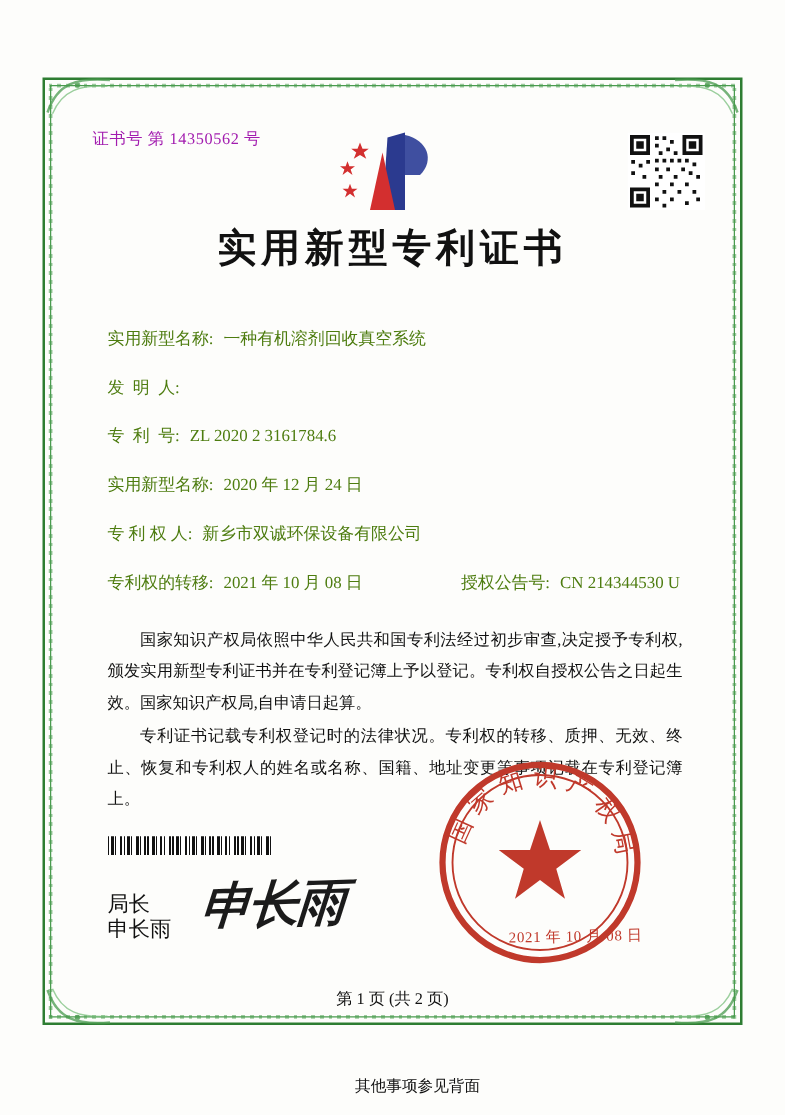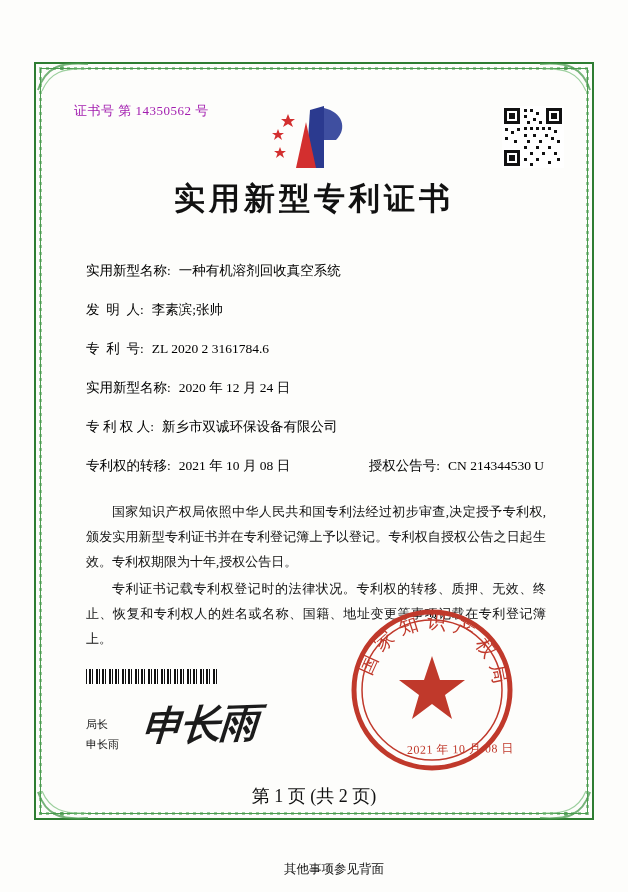--- a/index.html
+++ b/index.html
@@ -112,21 +112,21 @@
   .fields {
     margin-top: 42px;
     padding-left: 26px;
     padding-right: 10px;
   }
   .field-row {
     display: flex;
     align-items: baseline;
     font-size: 13.5px;
     margin-bottom: 21px;
-    color: #000000;
+    color: #4d7c0f;
   }
   .field-label {
     white-space: pre;
     flex: 0 0 auto;
   }
   .field-value {
     margin-left: 8px;
     flex: 1 1 auto;
   }
   .field-row.split .field-value {
@@ -169,21 +169,21 @@
   }
 
   .signature-block {
     position: absolute;
     left: 26px;
     bottom: 48px;
     display: flex;
     align-items: flex-start;
   }
   .sig-label {
-    font-size: 11px;
+    font-size: 17px;
     line-height: 20px;
     color: #111;
     padding-top: 10px;
   }
   .sig-hand {
     margin-left: 24px;
     font-size: 40px;
     font-family: "DejaVu Serif", serif;
     font-style: italic;
     font-weight: bold;
@@ -209,21 +209,21 @@
     letter-spacing: 0.5px;
     transform: rotate(-1deg);
   }
 
   .page-num {
     position: absolute;
     left: 0;
     right: 0;
     bottom: -6px;
     text-align: center;
-    font-size: 18px;
+    font-size: 13px;
     color: #111;
   }
 
   .footer-note {
     position: absolute;
     left: 0;
     right: 0;
     bottom: 14px;
     text-align: center;
     font-size: 12.5px;
@@ -329,21 +329,20 @@
 
     <div class="fields">
 
       <div class="field-row">
         <span class="field-label">实用新型名称:</span>
         <span class="field-value">一种有机溶剂回收真空系统</span>
       </div>
 
       <div class="field-row">
         <span class="field-label">发  明  人:</span>
-        <span class="field-value">李素滨;张帅</span>
       </div>
 
       <div class="field-row">
         <span class="field-label">专  利  号:</span>
         <span class="field-value">ZL 2020 2 3161784.6</span>
       </div>
 
       <div class="field-row">
         <span class="field-label">实用新型名称:</span>
         <span class="field-value">2020 年 12 月 24 日</span>
@@ -358,21 +357,21 @@
       <div class="field-row split">
         <span class="field-label">专利权的转移:</span>
         <span class="field-value">2021 年 10 月 08 日</span>
         <span class="field-label2">授权公告号:</span>
         <span class="field-value2">CN 214344530 U</span>
       </div>
 
     </div>
 
     <div class="paragraphs">
-      <p>国家知识产权局依照中华人民共和国专利法经过初步审查,决定授予专利权,颁发实用新型专利证书并在专利登记簿上予以登记。专利权自授权公告之日起生效。专利权期限为十年,授权公告日。</p>
+      <p>国家知识产权局依照中华人民共和国专利法经过初步审查,决定授予专利权,颁发实用新型专利证书并在专利登记簿上予以登记。专利权自授权公告之日起生效。国家知识产权局,自申请日起算。</p>
       <p>专利证书记载专利权登记时的法律状况。专利权的转移、质押、无效、终止、恢复和专利权人的姓名或名称、国籍、地址变更等事项记载在专利登记簿上。</p>
     </div>
 
     <div class="barcode"></div>
 
     <div class="signature-block">
       <div class="sig-label">
         <div>局长</div>
         <div>申长雨</div>
       </div>

